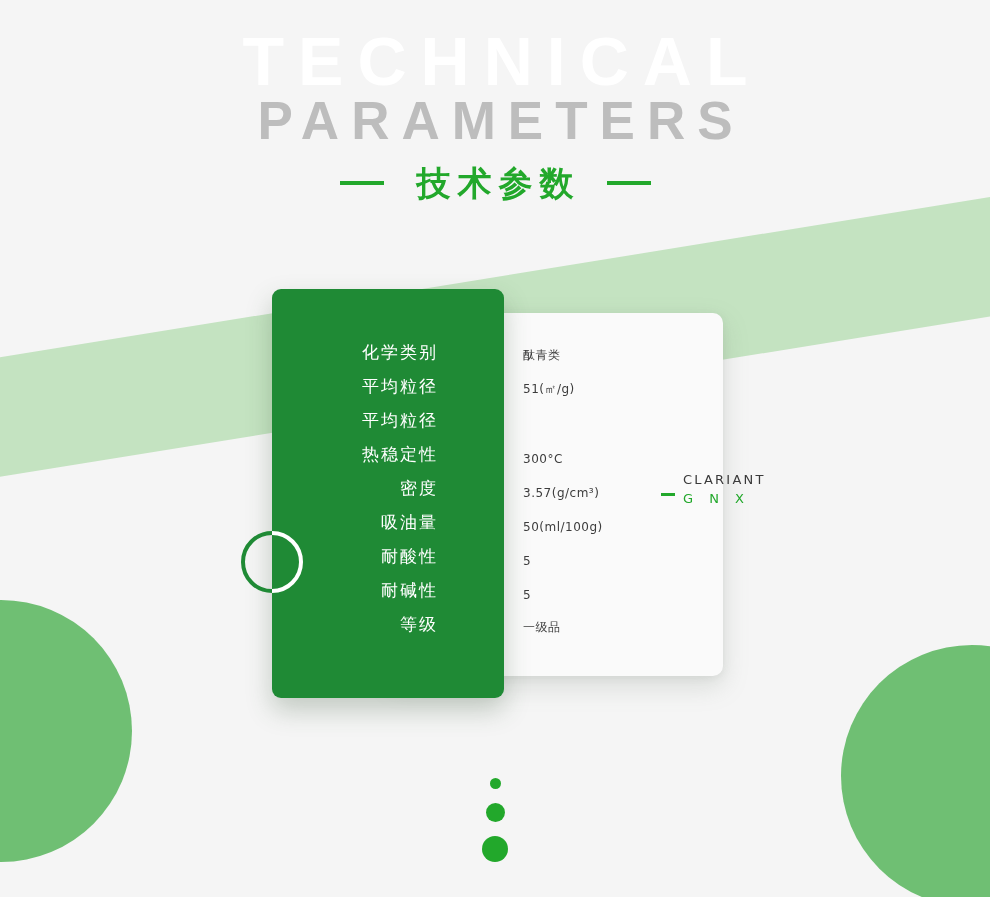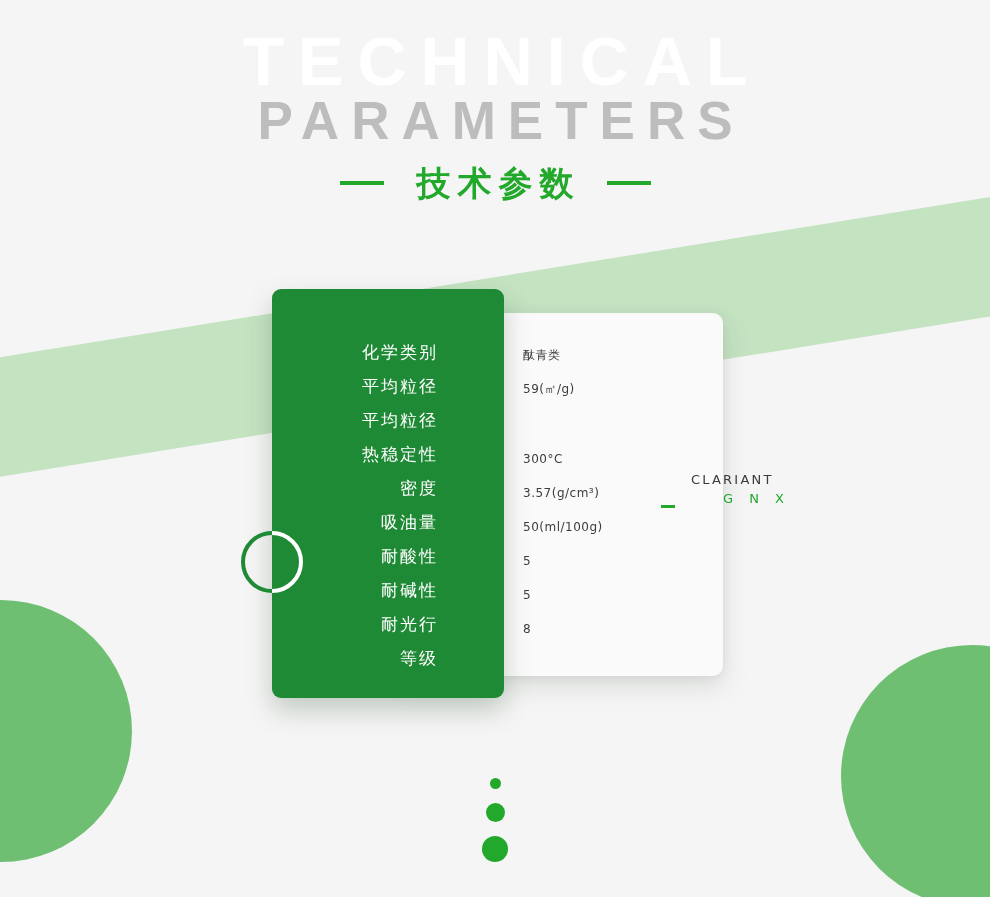--- a/index.html
+++ b/index.html
@@ -111,34 +111,33 @@
   .val{
     flex:1;padding-left:73px;
     color:#3c3c3c;font-size:12px;letter-spacing:.5px;
     box-sizing:border-box;
     white-space:nowrap;
   }
 
   
   .brand{
     position:absolute;left:661px;top:470px;
-    display:flex;align-items:flex-end;gap:16px;
+    display:flex;align-items:center;gap:8px;
   }
   .brand-dash{
     width:14px;height:3px;background:#22a82b;margin-top:11px;
   }
   .brand-text{line-height:1.18;}
   .brand-name{
     font-size:13px;color:#3a3a3a;letter-spacing:2.2px;
     font-family:"DejaVu Sans","Liberation Sans",sans-serif;
   }
   .brand-sub{
     font-size:13px;color:#22a82b;letter-spacing:6px;
     font-family:"DejaVu Sans","Liberation Sans",sans-serif;
-    margin-left:32px;
   }
 
   
   .dots{
     position:absolute;left:0;top:778px;width:990px;
     display:flex;flex-direction:column;align-items:center;gap:14px;
   }
   .dot{border-radius:50%;background:#22a82b;}
   .dot.s1{width:11px;height:11px;}
   .dot.s2{width:19px;height:19px;}
@@ -173,21 +172,21 @@
     <div class="ring-half ring-white"></div>
   </div>
 
   <div class="rows">
     <div class="row">
       <div class="lbl">化学类别</div>
       <div class="val">酞青类</div>
     </div>
     <div class="row">
       <div class="lbl">平均粒径</div>
-      <div class="val">59(㎡/g)</div>
+      <div class="val">51(㎡/g)</div>
     </div>
     <div class="row">
       <div class="lbl">平均粒径</div>
     </div>
     <div class="row">
       <div class="lbl">热稳定性</div>
       <div class="val">300°C</div>
     </div>
     <div class="row">
       <div class="lbl">密度</div>
@@ -199,25 +198,22 @@
     </div>
     <div class="row">
       <div class="lbl">耐酸性</div>
       <div class="val">5</div>
     </div>
     <div class="row">
       <div class="lbl">耐碱性</div>
       <div class="val">5</div>
     </div>
     <div class="row">
-      <div class="lbl">耐光行</div>
-      <div class="val">8</div>
-    </div>
-    <div class="row">
       <div class="lbl">等级</div>
+      <div class="val">一级品</div>
     </div>
   </div>
 
   <div class="brand">
     <span class="brand-dash"></span>
     <span class="brand-text">
       <span class="brand-name">CLARIANT</span><br>
       <span class="brand-sub">G N X</span>
     </span>
   </div>

